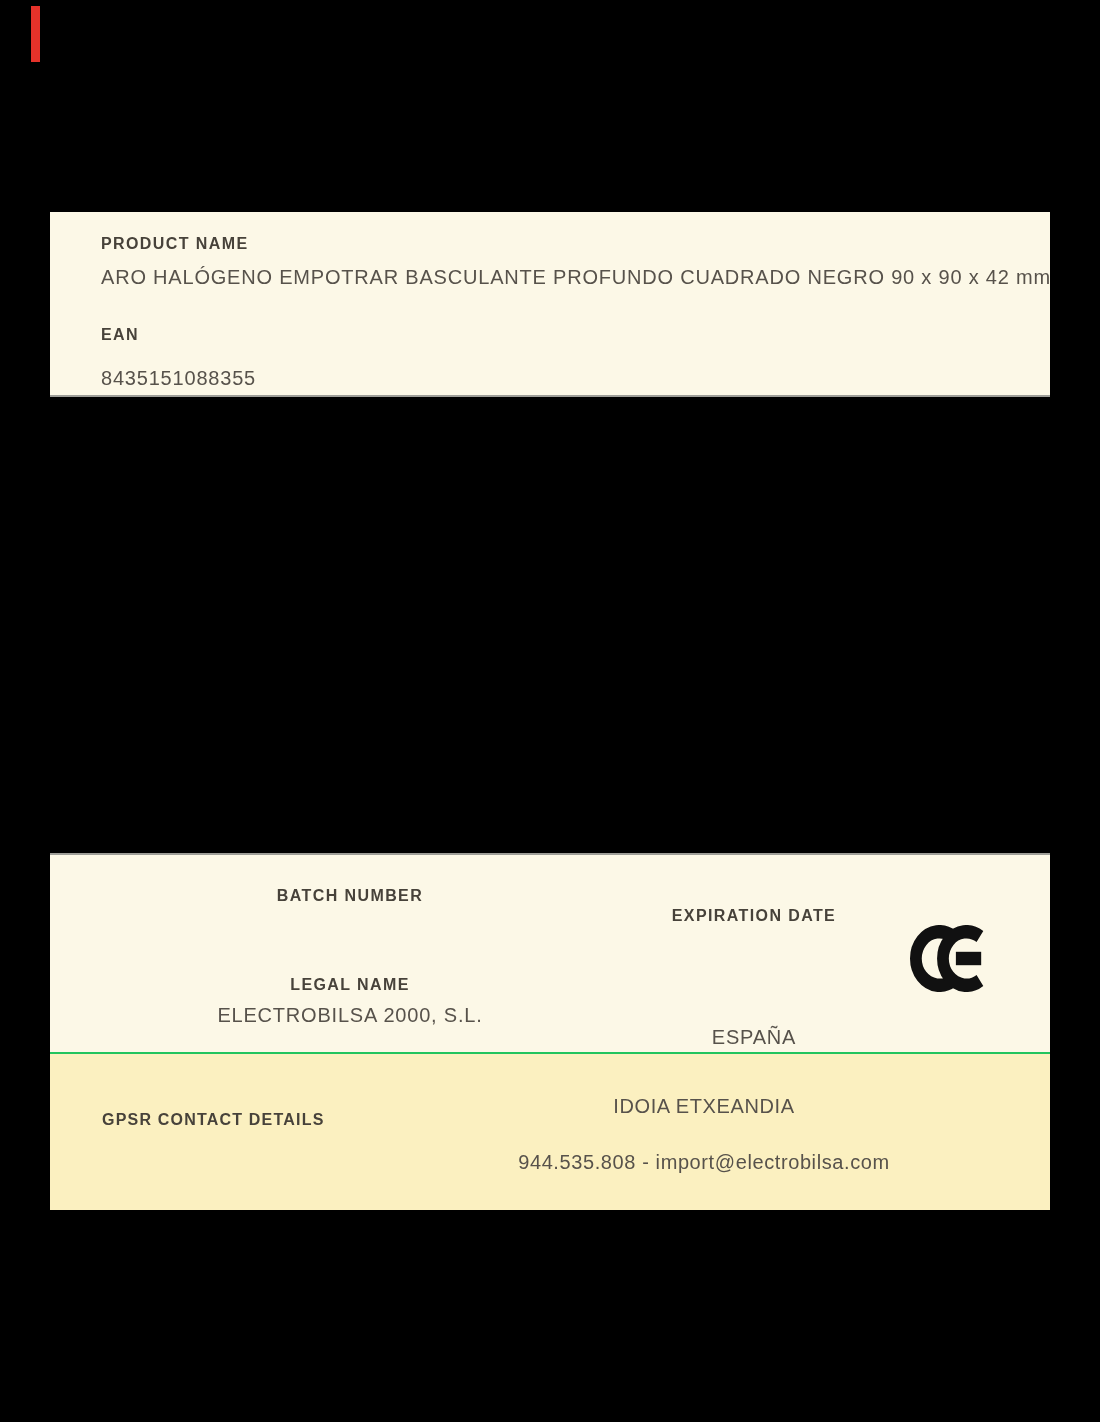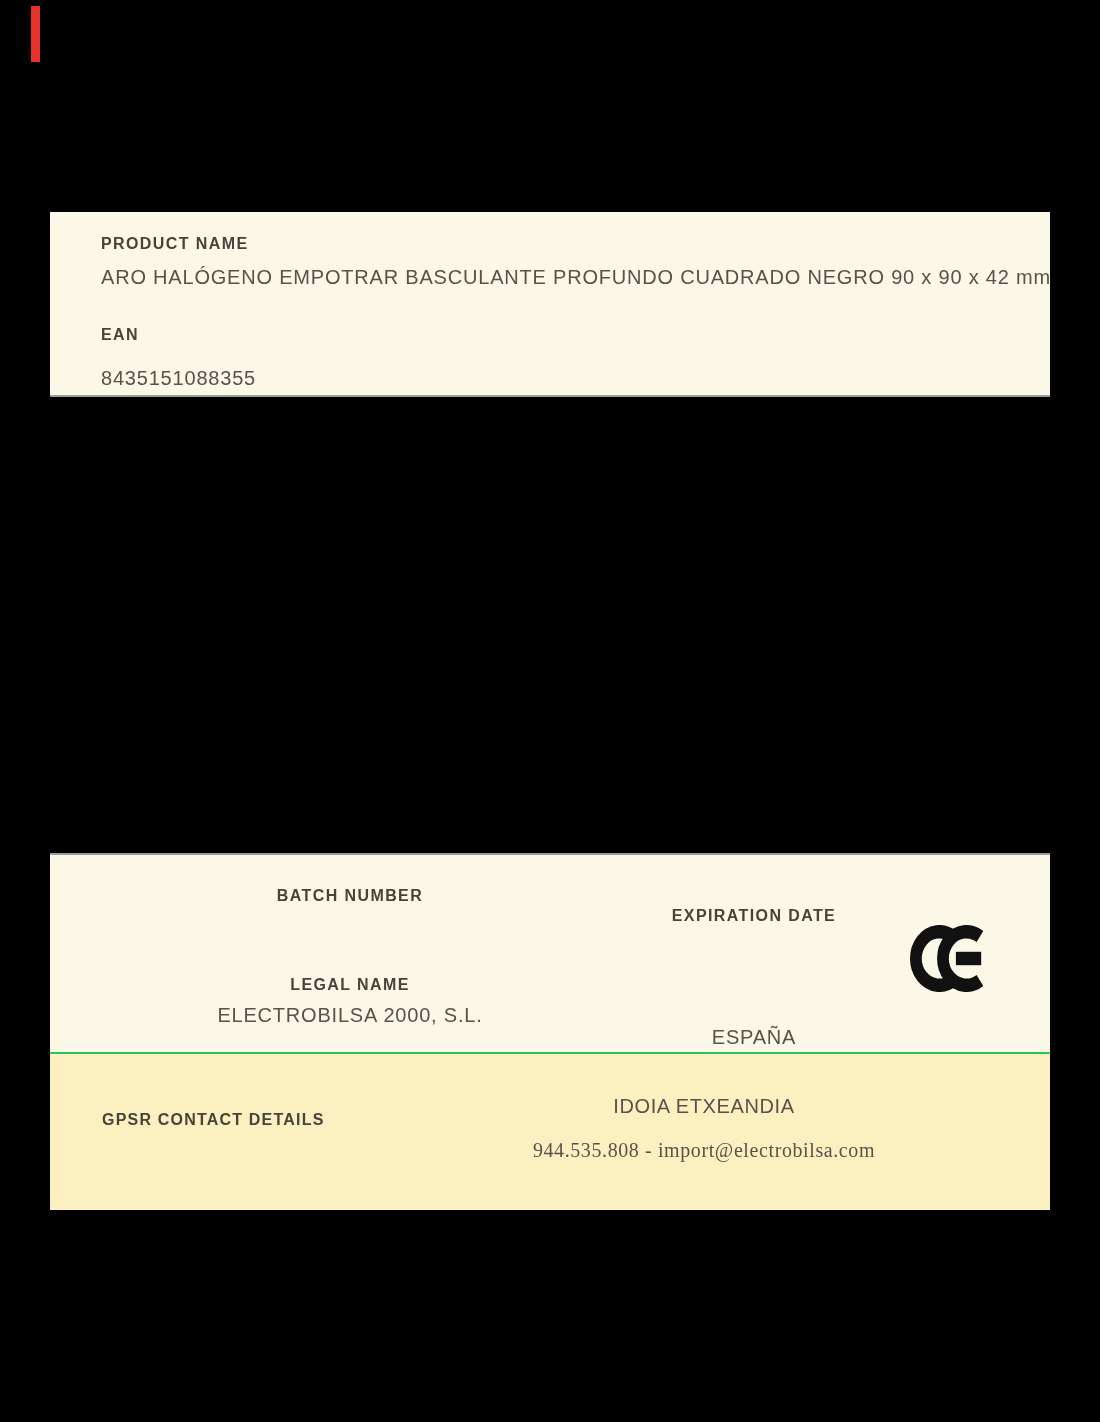--- a/index.html
+++ b/index.html
@@ -97,16 +97,16 @@
       <path d="M72.9 17.2 A40 40 0 1 0 72.9 82.8" fill="none" stroke="#111111" stroke-width="20"></path>
       <path d="M118.9 17.2 A40 40 0 1 0 118.9 82.8" fill="none" stroke="#111111" stroke-width="20"></path>
       <rect x="78" y="40" width="43" height="20" fill="#111111"></rect>
     </svg>
   </section>
 
   <section class="panel panel-gpsr">
     <div class="lbl" style="left:52px; top:42px; letter-spacing:1.2px;margin-top:16px;">GPSR CONTACT DETAILS</div>
 
     <div class="val right-block" style="top:42px; letter-spacing:0.6px;">IDOIA ETXEANDIA</div>
-    <div class="val right-block" style="top:86px; letter-spacing:0.6px;font-family:Liberation Serif, serif;">944.535.808 - import@electrobilsa.com</div>
+    <div class="val right-block" style="top:98px; letter-spacing:0.6px;">944.535.808 - import@electrobilsa.com</div>
   </section>
 
 </div>
 
 </body></html>

